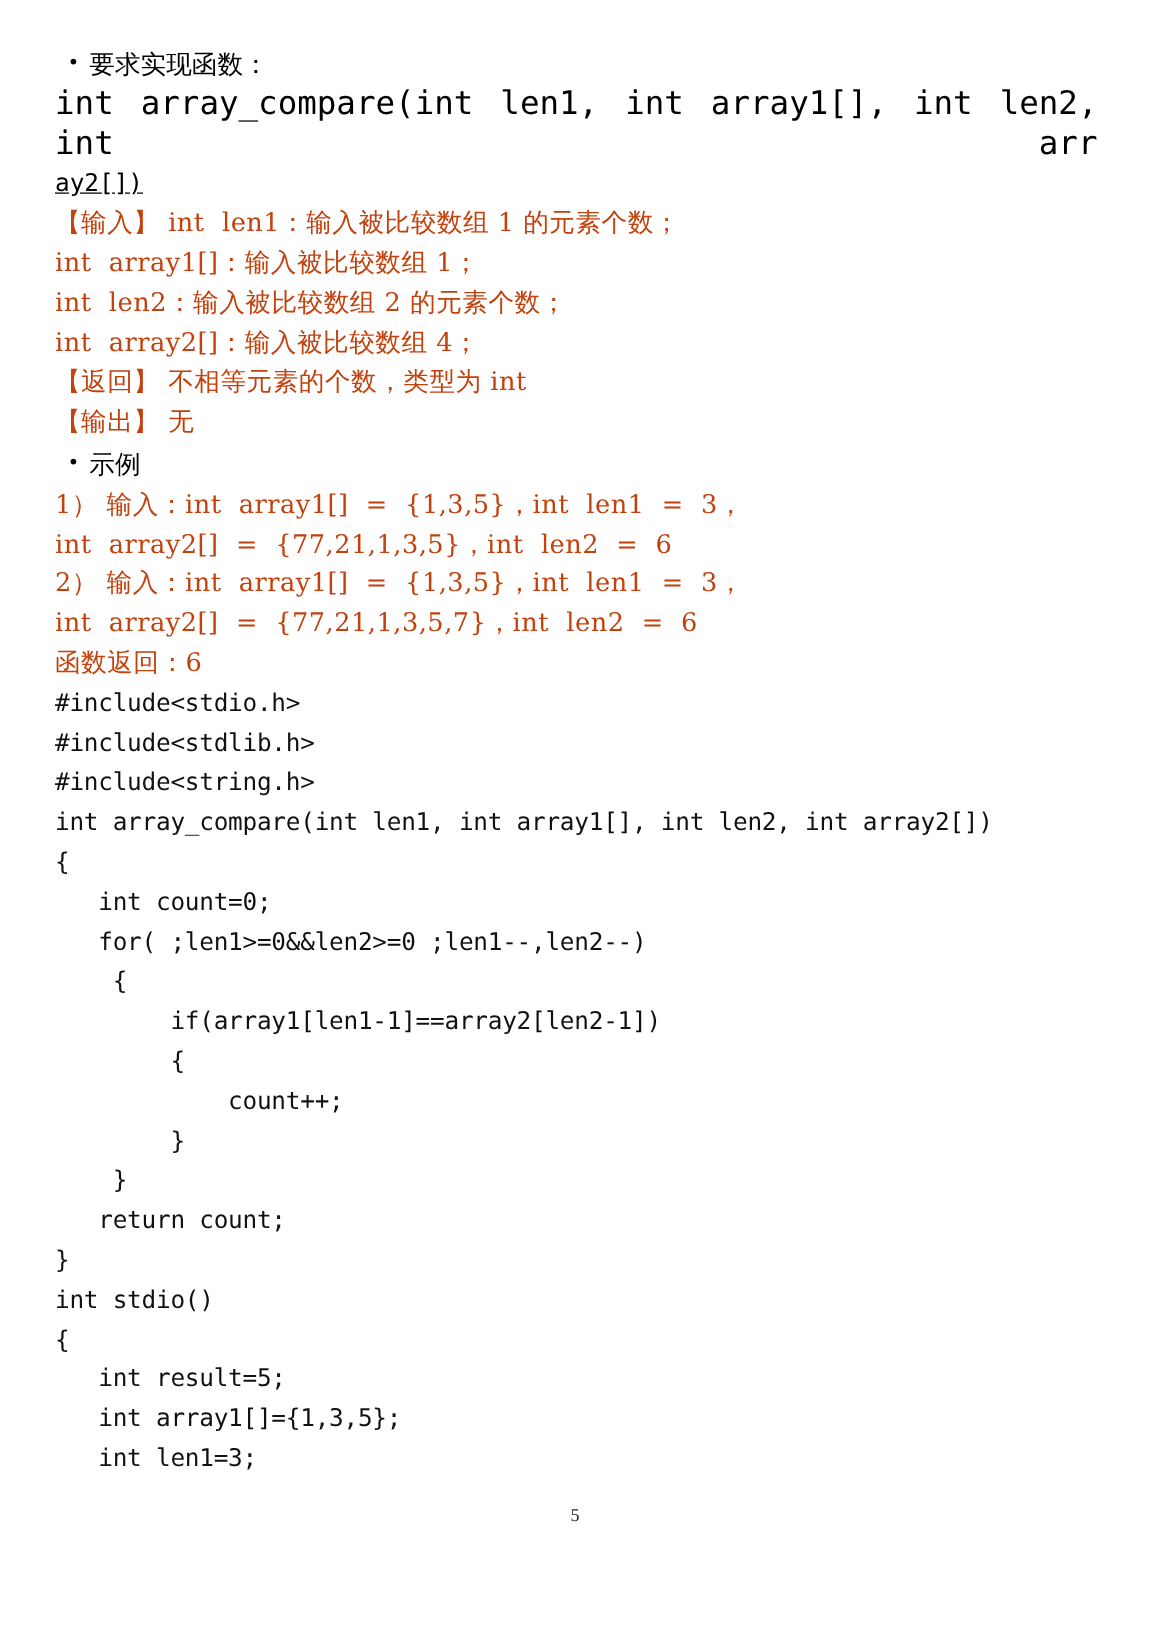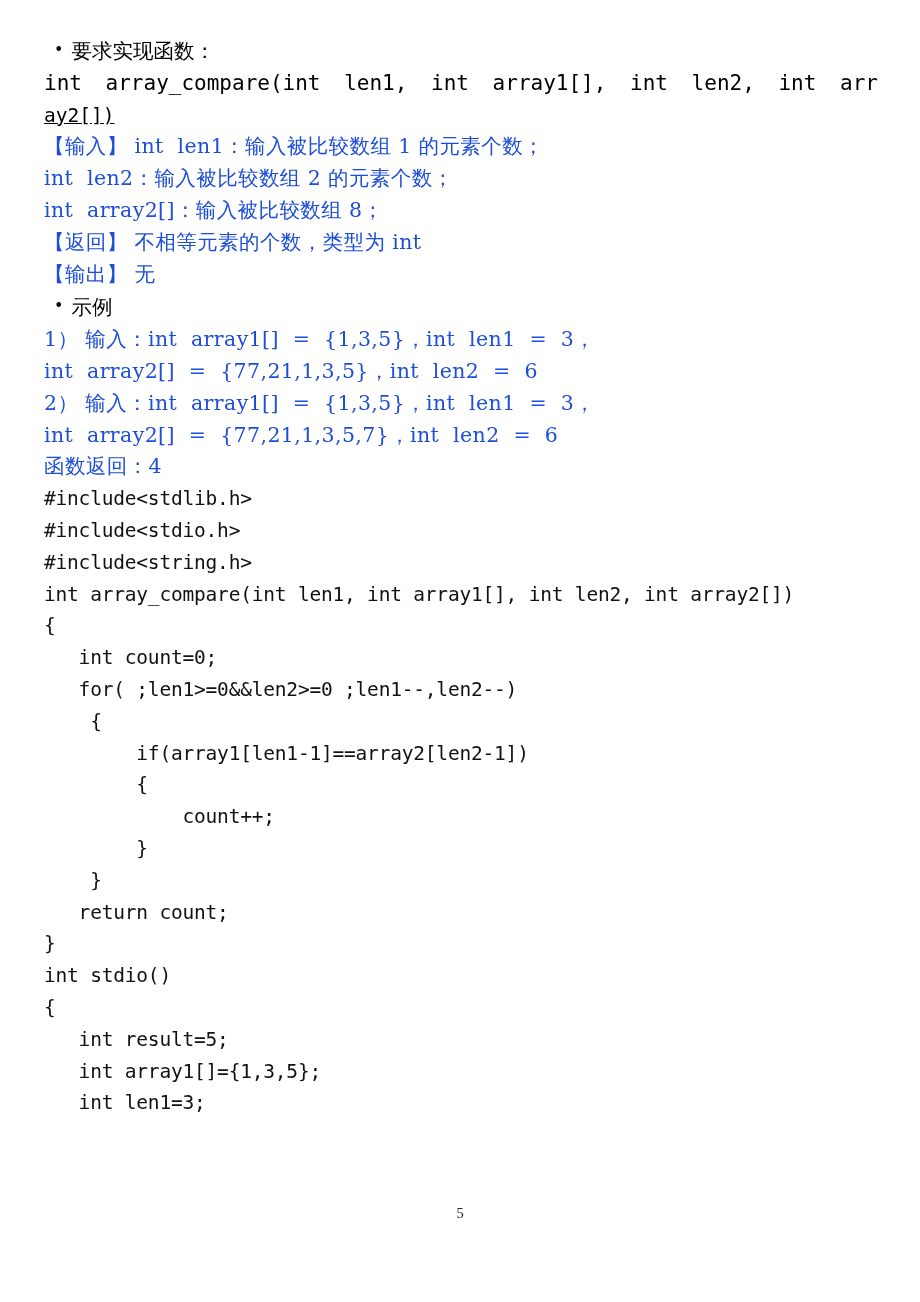--- a/index.html
+++ b/index.html
@@ -23,21 +23,21 @@
     position: absolute;
     left: 44px;
     top: 34px;
     width: 834px;
   }
   .line {
     font-size: 21.5px;
     line-height: 31.8px;
     white-space: pre;
     letter-spacing: 0px;
-    color: #1d4ed8;
+    color: #c2410c;
   }
   
   .cjk {
     font-family: "DejaVu Serif", "Liberation Serif", serif;
     font-size: 20.5px;
     letter-spacing: 0.4px;
   }
   
   .code {
     font-family: "DejaVu Sans Mono", "Liberation Mono", monospace;
@@ -63,21 +63,21 @@
     text-decoration: underline;
   }
   
   .justified {
     display: block;
     text-align: justify;
     text-align-last: justify;
     white-space: normal;
     width: 834px;
     font-family: "DejaVu Sans Mono", "Liberation Mono", monospace;
-    font-size: 21px;
+    font-size: 26px;
     line-height: 31.8px;
   }
   .marker {
     font-size: 16px;
     vertical-align: 3px;
     padding-right: 8px;
   }
   #page-number {
     position: absolute;
     left: 0;
@@ -95,37 +95,38 @@
 <div id="page">
   <div id="content">
 
     <div class="bullet-line"><span class="marker">•</span><span>要求实现函数：</span></div>
 
     <div class="justified">int array_compare(int len1, int array1[], int len2, int arr</div>
 
     <div class="sig-line">ay2[])</div>
 
     <div class="line cjk">【输入】 int  len1：输入被比较数组 1 的元素个数；</div>
+    <div class="line cjk">int  array1[]：输入被比较数组 1；</div>
     <div class="line cjk">int  len2：输入被比较数组 2 的元素个数；</div>
-    <div class="line cjk">int  array2[]：输入被比较数组 8；</div>
+    <div class="line cjk">int  array2[]：输入被比较数组 4；</div>
     <div class="line cjk">【返回】 不相等元素的个数，类型为 int</div>
     <div class="line cjk">【输出】 无</div>
 
     <div class="bullet-line"><span class="marker">•</span><span>示例</span></div>
 
     <div class="line cjk">1） 输入：int  array1[]  =  {1,3,5}，int  len1  =  3，</div>
     <div class="line cjk">int  array2[]  =  {77,21,1,3,5}，int  len2  =  6</div>
 
     <div class="line cjk">2） 输入：int  array1[]  =  {1,3,5}，int  len1  =  3，</div>
     <div class="line cjk">int  array2[]  =  {77,21,1,3,5,7}，int  len2  =  6</div>
-    <div class="line cjk">函数返回：4</div>
+    <div class="line cjk">函数返回：6</div>
 
     <div>
+      <div class="code">#include&lt;stdio.h&gt;</div>
       <div class="code">#include&lt;stdlib.h&gt;</div>
-      <div class="code">#include&lt;stdio.h&gt;</div>
       <div class="code">#include&lt;string.h&gt;</div>
       <div class="code">int array_compare(int len1, int array1[], int len2, int array2[])</div>
       <div class="code">{</div>
       <div class="code">   int count=0;</div>
       <div class="code">   for( ;len1&gt;=0&amp;&amp;len2&gt;=0 ;len1--,len2--)</div>
       <div class="code">    {</div>
       <div class="code">        if(array1[len1-1]==array2[len2-1])</div>
       <div class="code">        {</div>
       <div class="code">            count++;</div>
       <div class="code">        }</div>

